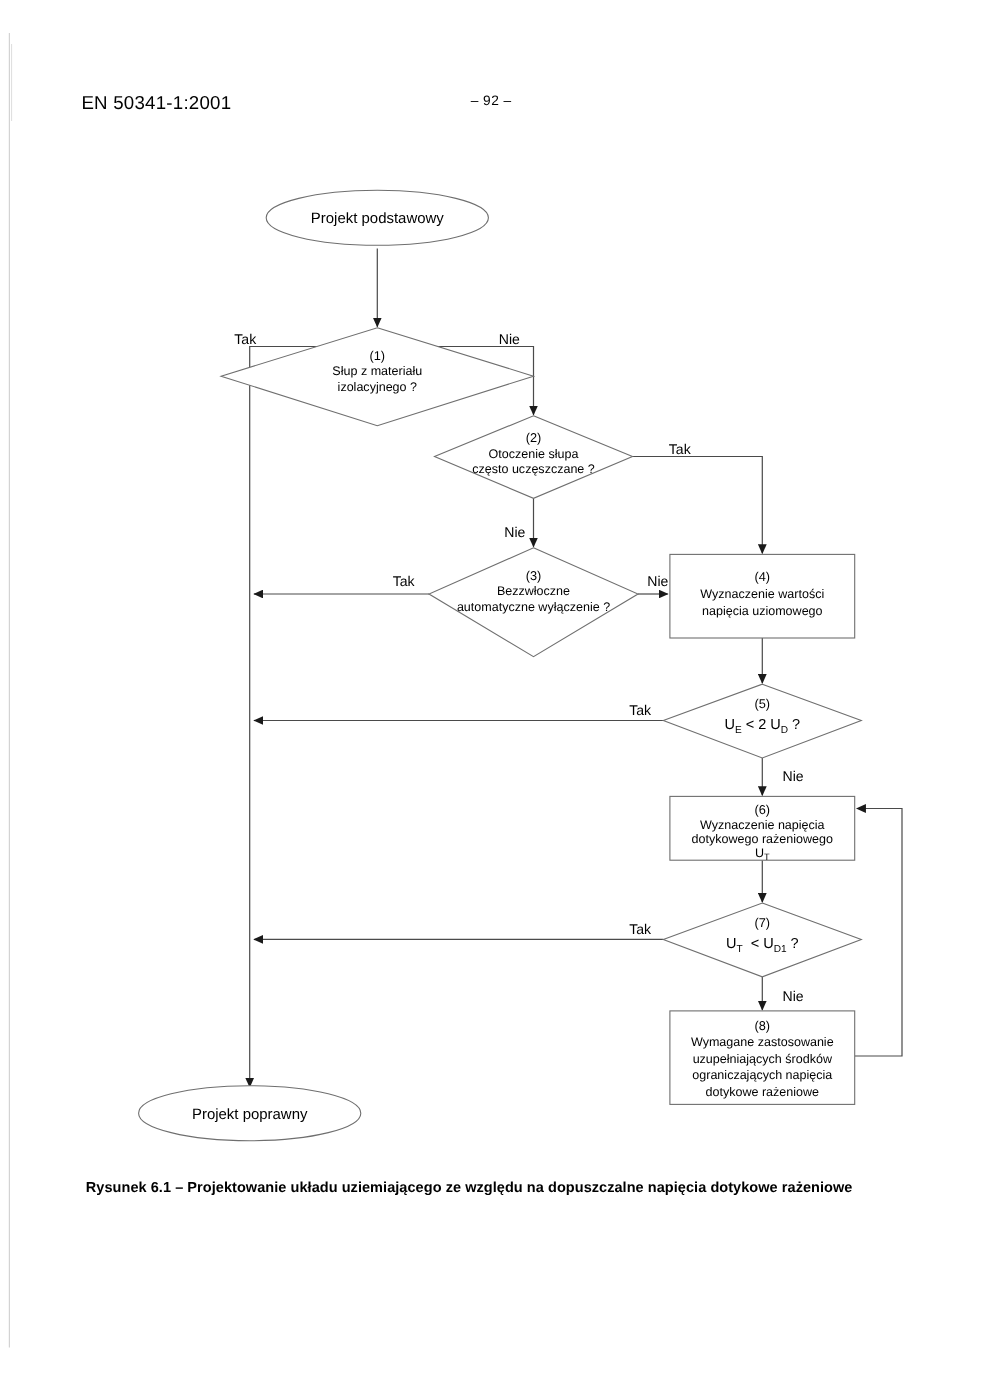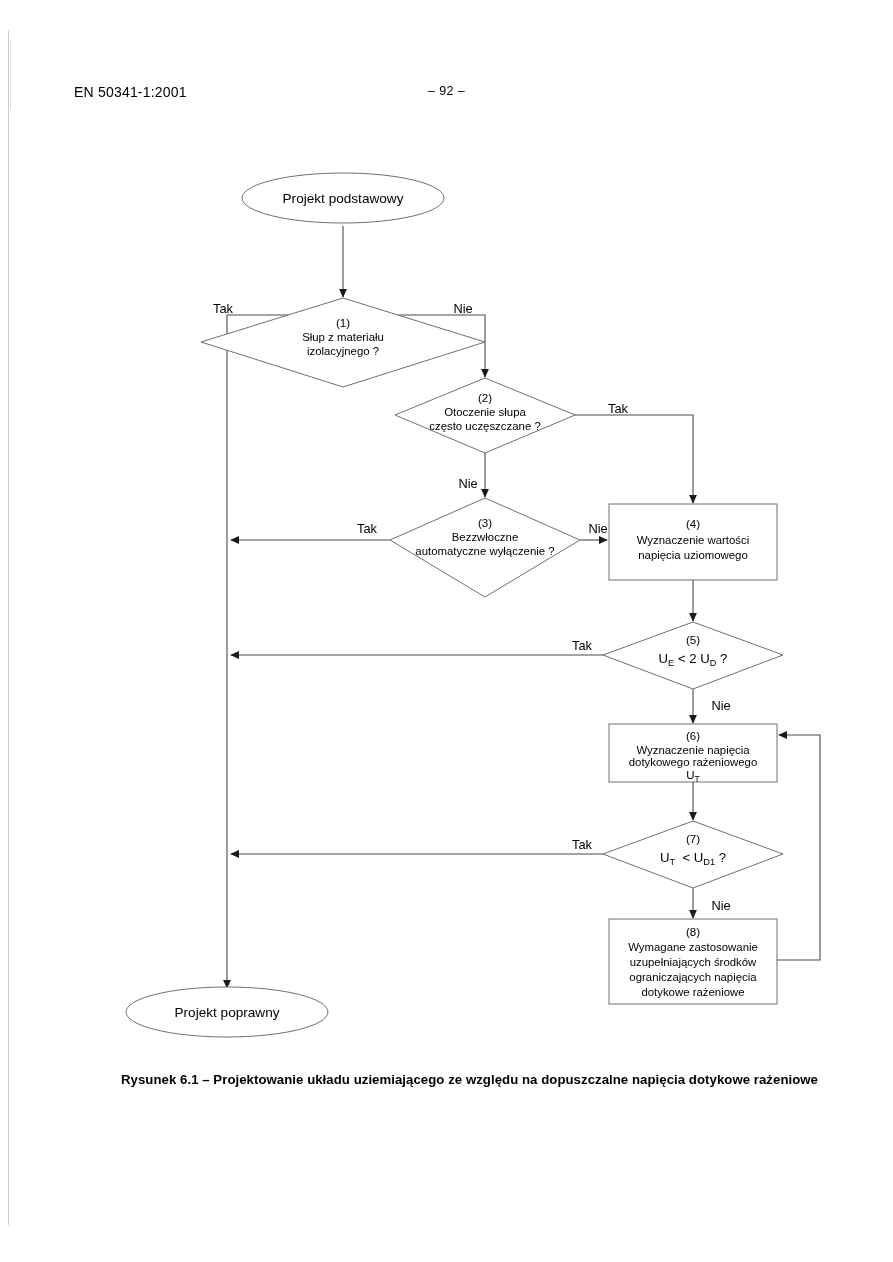--- a/index.html
+++ b/index.html
@@ -38,21 +38,21 @@
     position: absolute;
     left: 0;
     top: 84px;
     width: 893px;
     height: 20px;
   }
   .hdr-left {
     position: absolute;
     left: 74px;
     top: 0;
-    font-size: 14px;
+    font-size: 17px;
     letter-spacing: 0.2px;
     white-space: nowrap;
   }
   .hdr-center {
     position: absolute;
     left: 0;
     top: 0;
     width: 893px;
     text-align: center;
     font-size: 12.5px;
@@ -107,21 +107,21 @@
   }
   svg.flow .branch-label {
     font-size: 12.8px;
   }
 
   .caption {
     position: absolute;
     left: 78px;
     top: 1070px;
     width: 740px;
-    text-align: right;
+    text-align: left;
     font-size: 13.2px;
     font-weight: bold;
     line-height: 20px;
     letter-spacing: 0.05px;
   }
 </style>
 </head>
 <body>
 
 <div id="page">

